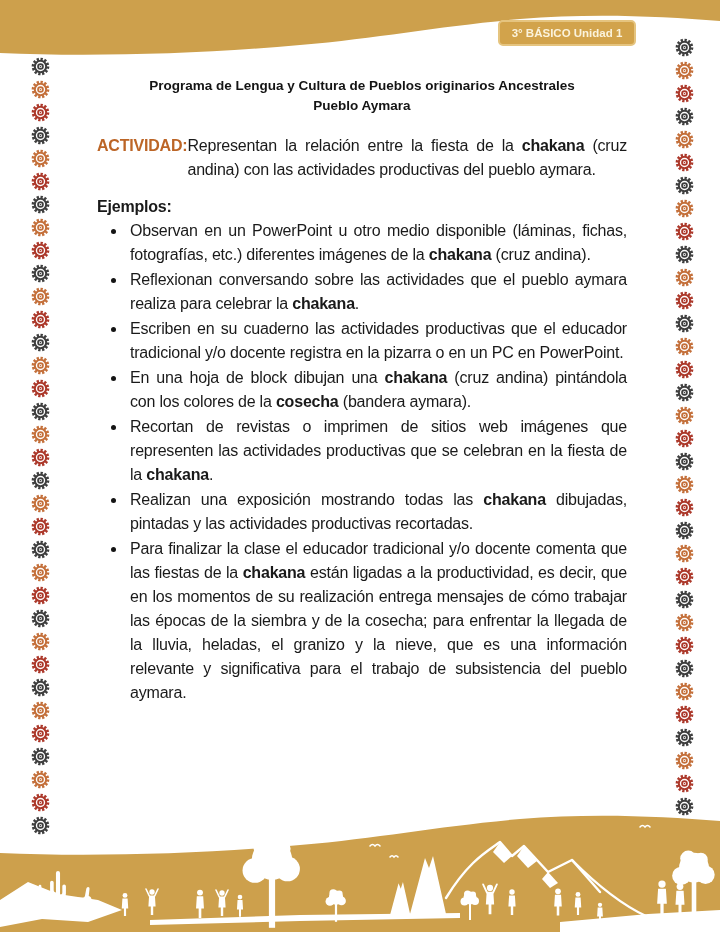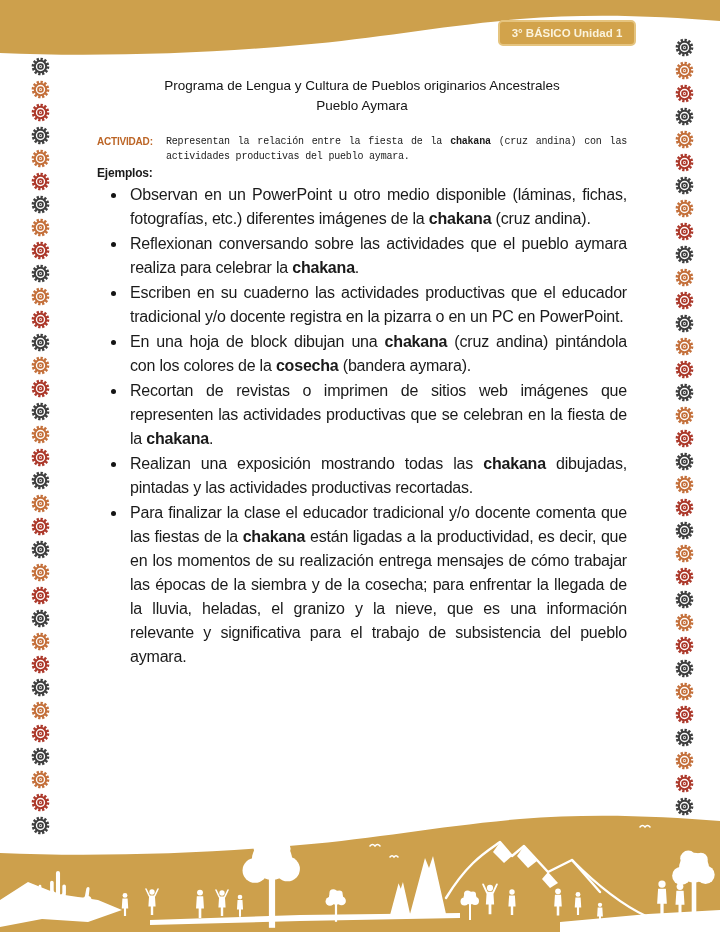--- a/index.html
+++ b/index.html
@@ -32,43 +32,43 @@
     position:absolute;z-index:2;display:flex;flex-direction:column;gap:4px;
     width:20px;align-items:center;
   }
   .motif-strip.left{left:30px;top:57px;}
   .motif-strip.right{right:26px;top:38px;}
   .motif-strip svg{display:block;}
 
   
   .content{position:absolute;left:97px;top:70px;width:530px;z-index:3;}
   .doc-title{
-    text-align:center;font-weight:normal;font-size:13.5px;line-height:1.5;
+    text-align:center;font-weight:bold;font-size:13.5px;line-height:1.5;
     color:#141414;margin:6px 0 0 0;
   }
   .section-heading{
     text-align:center;font-weight:bold;font-size:15px;letter-spacing:.2px;
     color:var(--heading-accent,#A34E1F);margin-top:27px;
   }
   .eje-banner{
     margin-top:21px;
     background:var(--banner-bg,#BF5B2D);
     border:2px solid var(--banner-border,#141414);
     padding:5px 10px 7px 10px;
     font-family:"Liberation Serif","DejaVu Serif",serif;
     font-weight:bold;font-size:17.5px;line-height:1.32;
     color:var(--banner-text,#39170B);
   }
-  .activity-row{display:flex;margin-top:17px;font-size:10px;line-height:1.5;}
+  .activity-row{display:flex;margin-top:17px;font-size:16px;line-height:1.5;}
   .activity-label{
     flex:0 0 69px;font-weight:bold;color:var(--activity-label,#BC6526);
     letter-spacing:-.2px;
   }
-  .activity-text{flex:1;text-align:justify;letter-spacing:-.2px;font-family:Liberation Mono, monospace;}
-  .examples-label{font-weight:bold;font-size:12px;margin-top:2px;letter-spacing:-.2px;}
+  .activity-text{flex:1;text-align:justify;letter-spacing:-.2px;}
+  .examples-label{font-weight:bold;font-size:16px;margin-top:16px;letter-spacing:-.2px;}
   ul.examples{
     margin:3px 0 0 0;padding:0 0 0 30px;list-style:disc outside;
   }
   ul.examples li{
     font-size:16px;line-height:1.5;text-align:justify;letter-spacing:-.2px;
     padding-left:3px;margin:0 0 1px 0;
   }
   ul.examples li::marker{color:#141414;}
   strong{font-weight:bold;}
 

